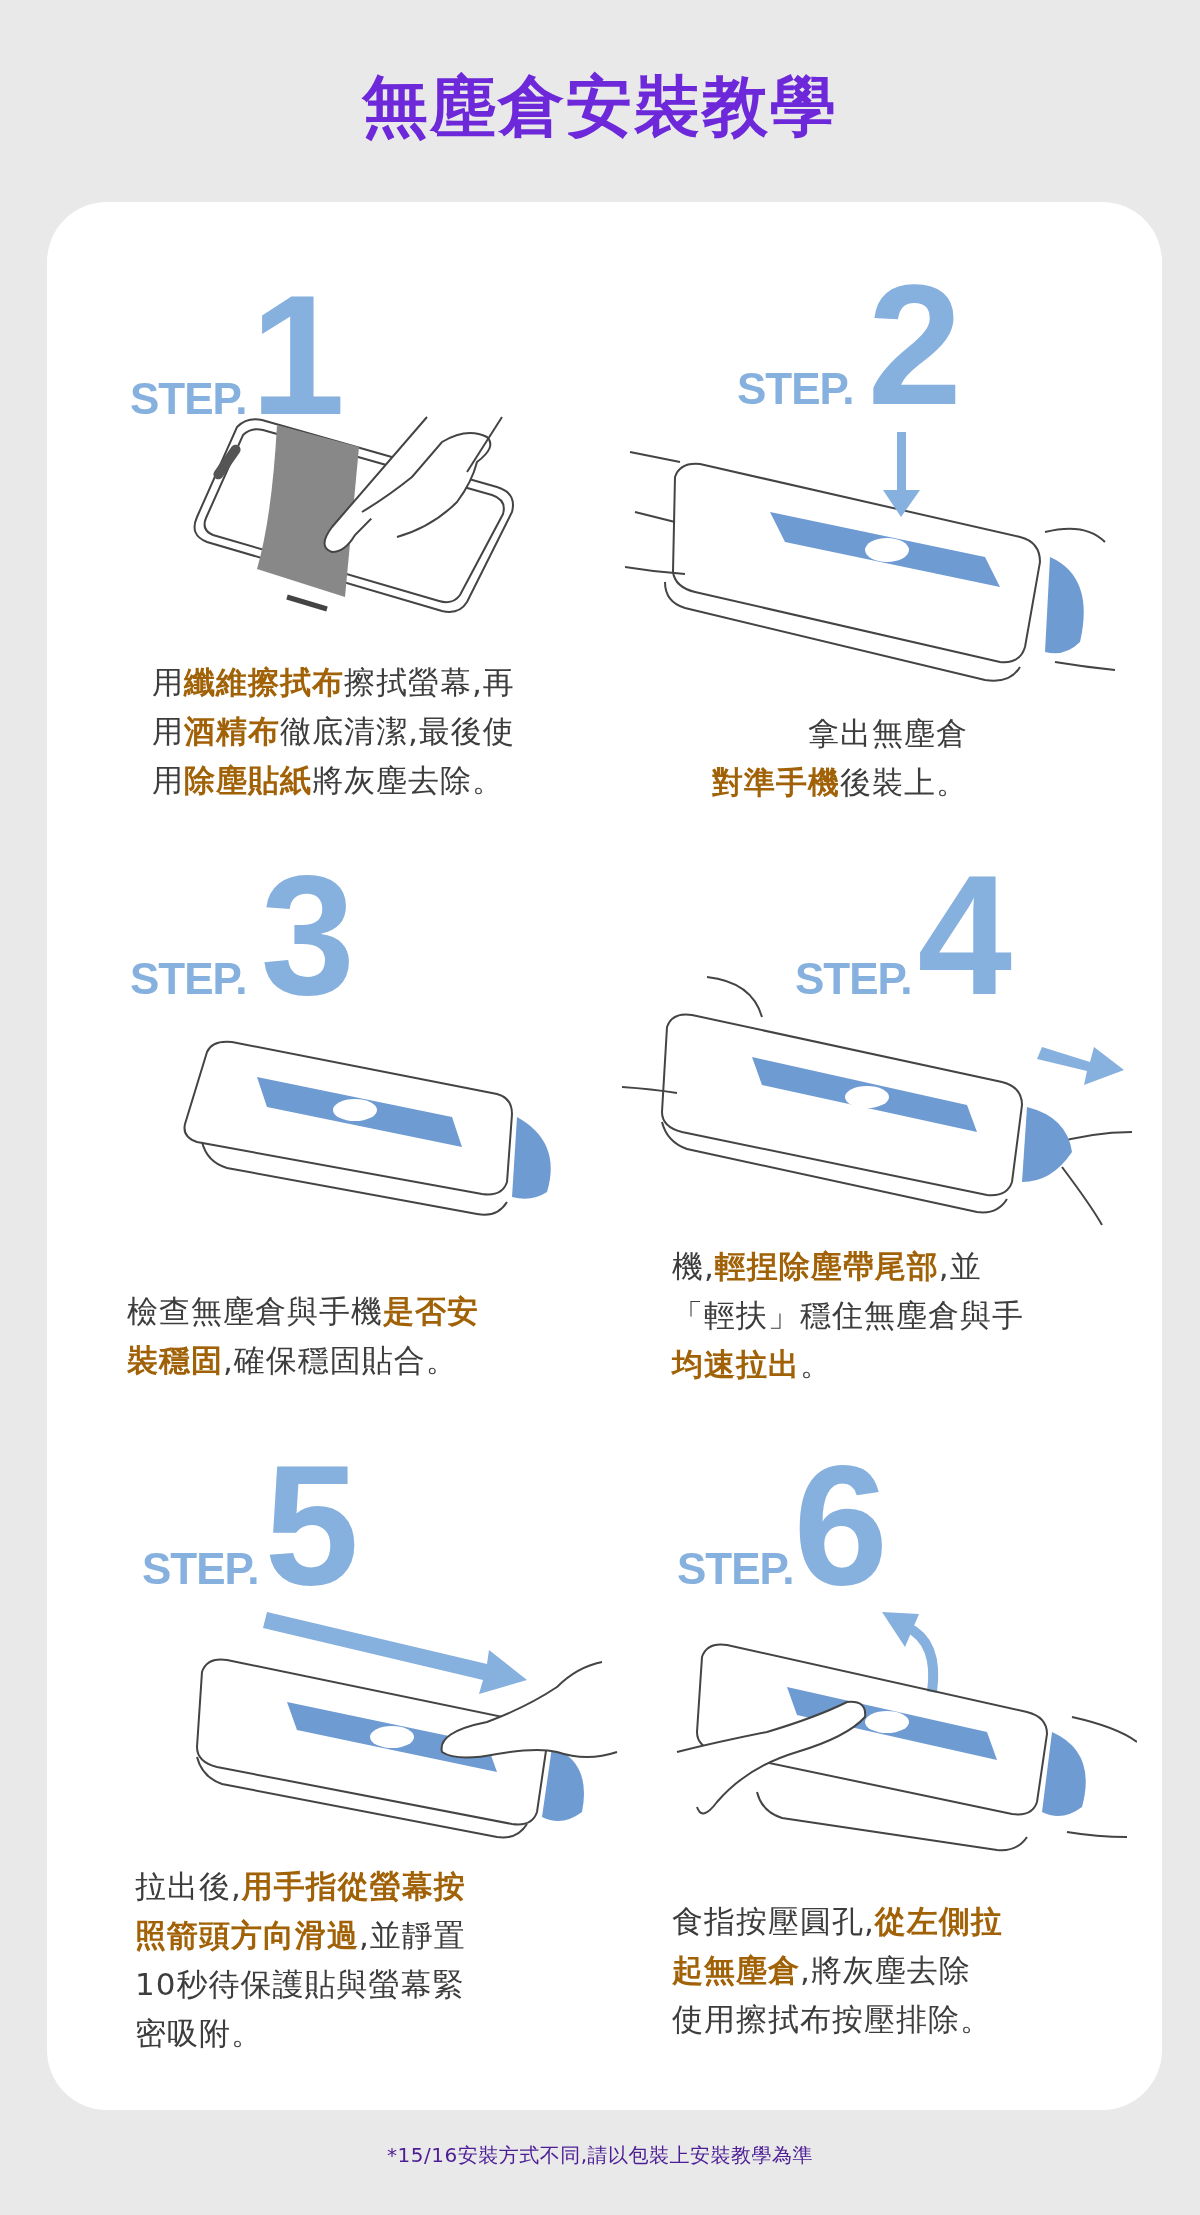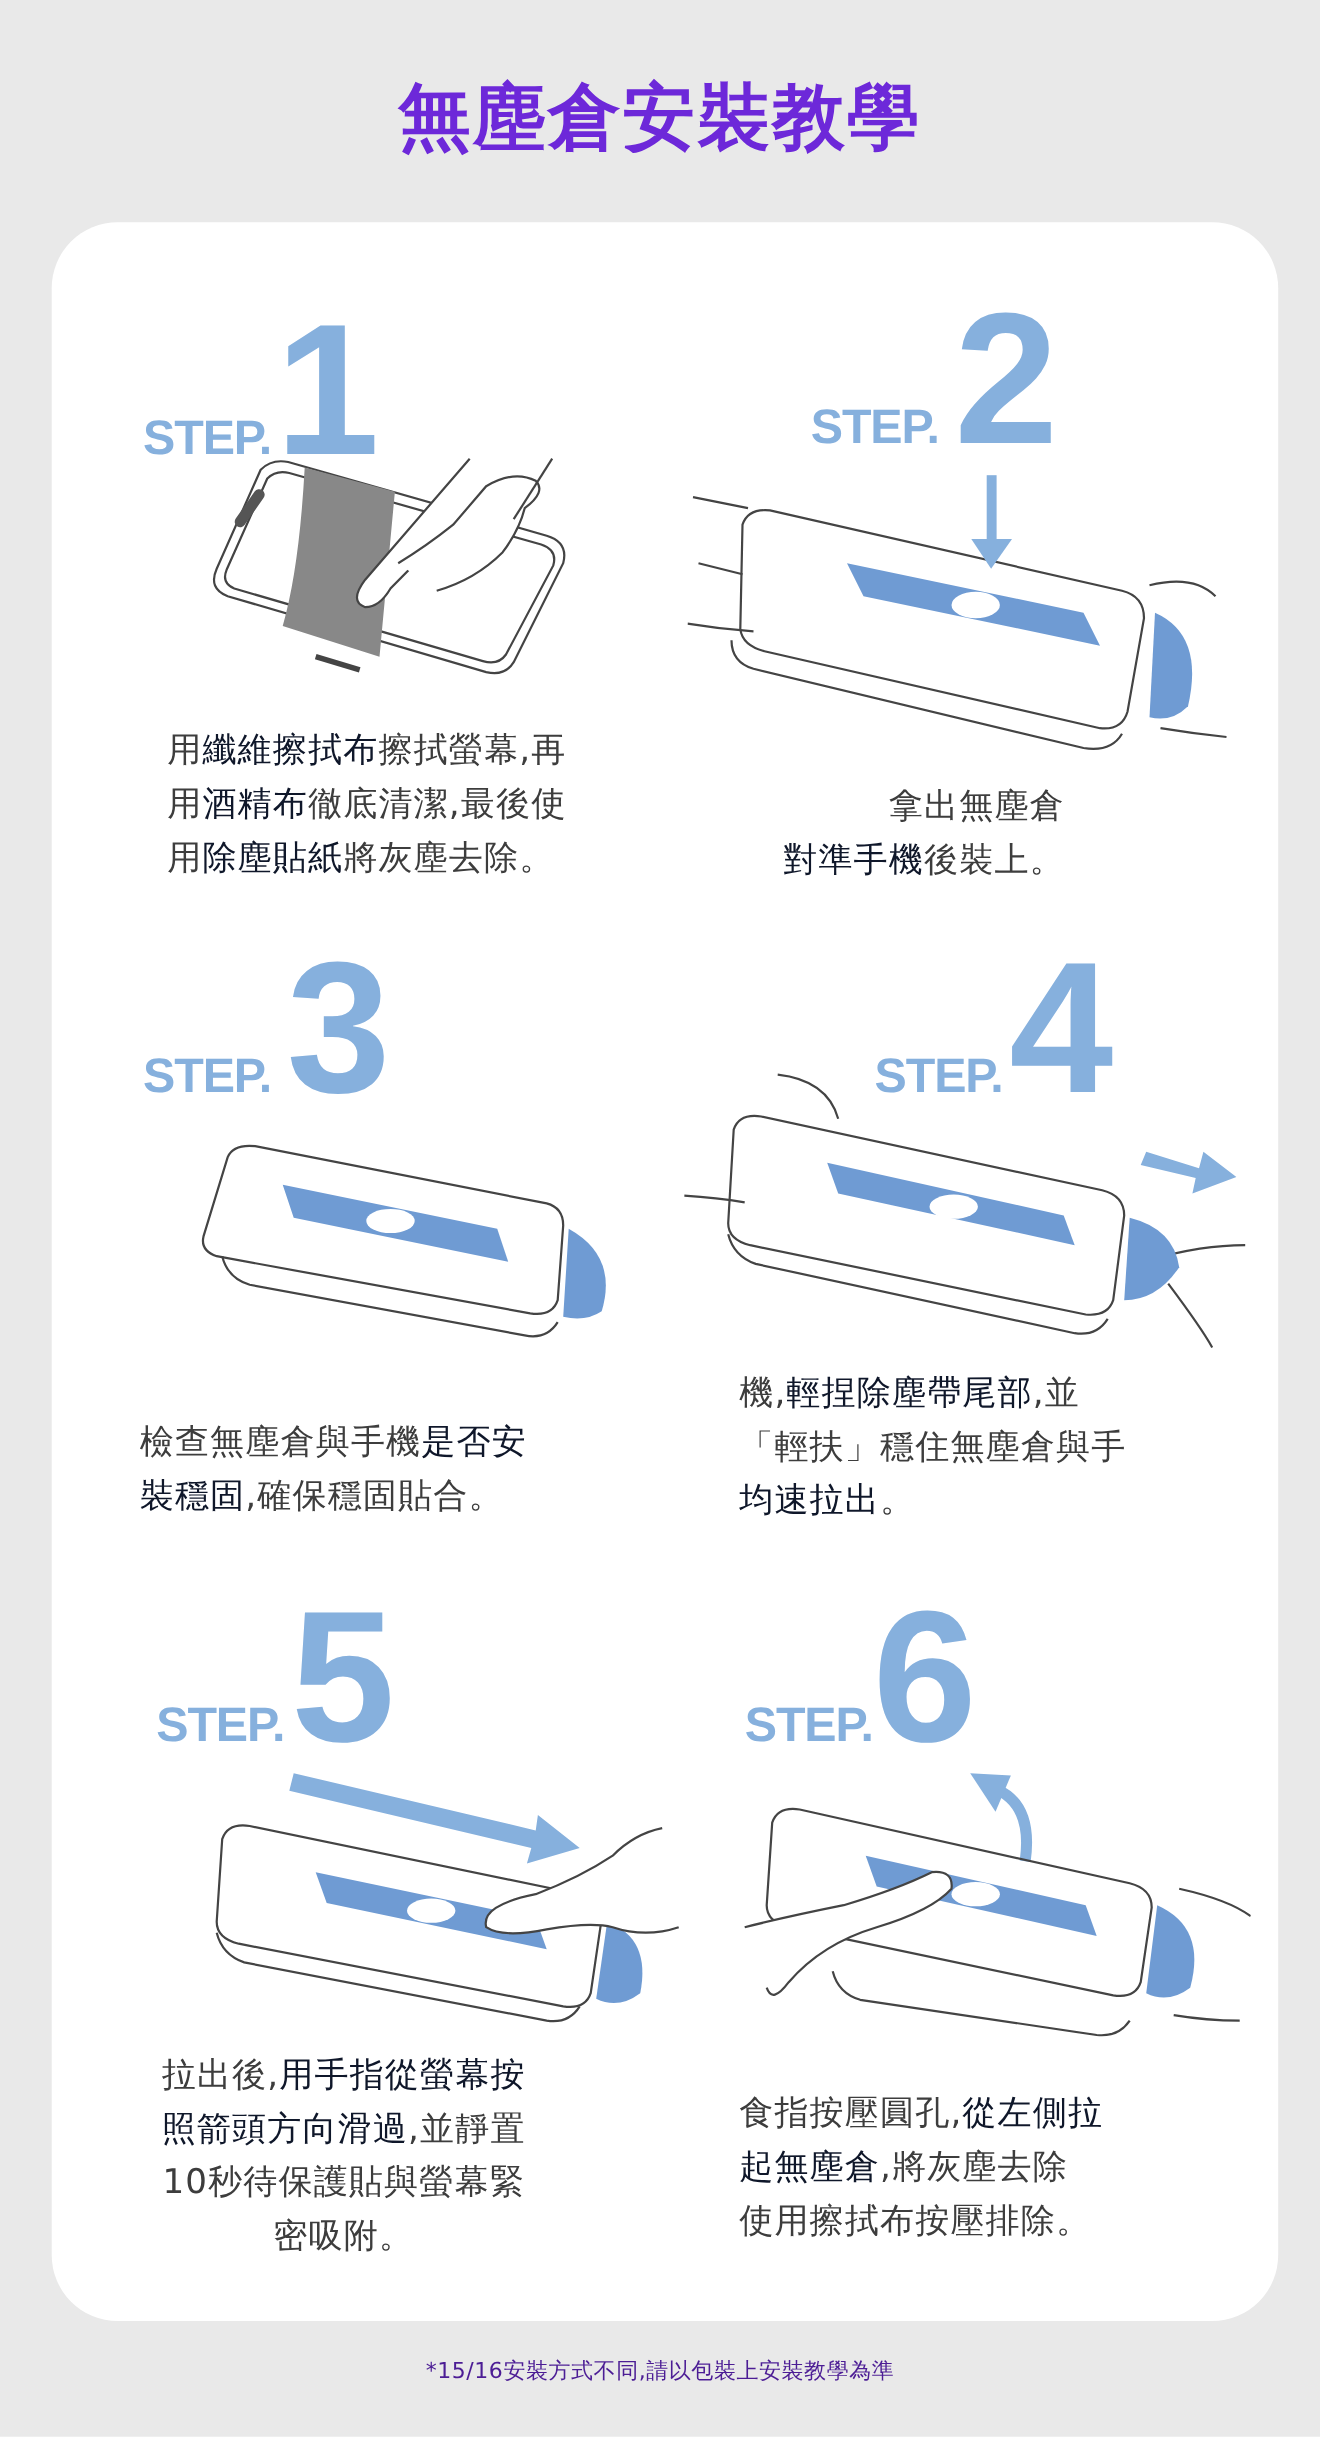--- a/index.html
+++ b/index.html
@@ -28,21 +28,21 @@
       display: inline-block; font-size: 170px; font-weight: bold; line-height: 1;
       vertical-align: baseline; margin-left: 4px; letter-spacing: -4px;
     }
 
     .illus { position: absolute; }
 
     .desc {
       position: absolute; font-size: 31px; line-height: 49px; color: #3d3d3d;
       letter-spacing: 1px;
     }
-    .desc b { font-weight: normal; color: #0f172a; }
+    .desc b { font-weight: bold; color: #a16207; }
 
     .footnote {
       position: absolute; left: 0; top: 2142px; width: 1200px; text-align: center;
       font-size: 20px; color: #4c1d95; letter-spacing: 0.5px;
     }
   </style>
 </head>
 <body>
 
 <div class="page-title">無塵倉安裝教學</div>
@@ -140,21 +140,21 @@
       <path d="M45 70 Q50 55 70 58 L370 120 Q390 125 390 142 L380 210 Q375 225 355 222 L60 165 Q40 160 40 145 Z"></path>
       <path d="M40 155 Q45 175 65 182 L340 235 Q360 238 370 222"></path>
     </g>
     <path d="M130 100 L330 142 L340 170 L140 128 Z" fill="#6f9bd3"></path>
     <ellipse cx="235" cy="135" rx="22" ry="11" fill="#fff"></ellipse>
     <path d="M395 145 Q435 160 425 210 Q405 225 385 215 Z" fill="#6f9bd3"></path>
     <g fill="#fff" stroke="#444" stroke-width="2">
       <path d="M445 60 Q420 65 400 85 Q370 105 330 120 Q280 130 285 150 Q300 160 340 152 Q380 145 400 150 Q430 160 460 150"></path>
     </g>
   </svg>
-  <div class="desc" style="left:100px; top:1660px;text-align:center;">
+  <div class="desc" style="left:88px; top:1660px;">
       <div><span>拉出後,</span><b>用手指從螢幕按</b></div>
       <div><b>照箭頭方向滑過</b><span>,並靜置</span></div>
       <div><span>10秒待保護貼與螢幕緊</span></div>
       <div><span>密吸附。</span></div>
     </div>
 
   <div class="step-label" style="left:630px; top:1238px;">
     <span class="step-word">STEP.</span><span class="step-num" style="margin-left:0px;">6</span>
   </div>
   <svg class="illus" style="left:610px; top:1390px;" width="480" height="260" viewBox="0 0 480 260">

